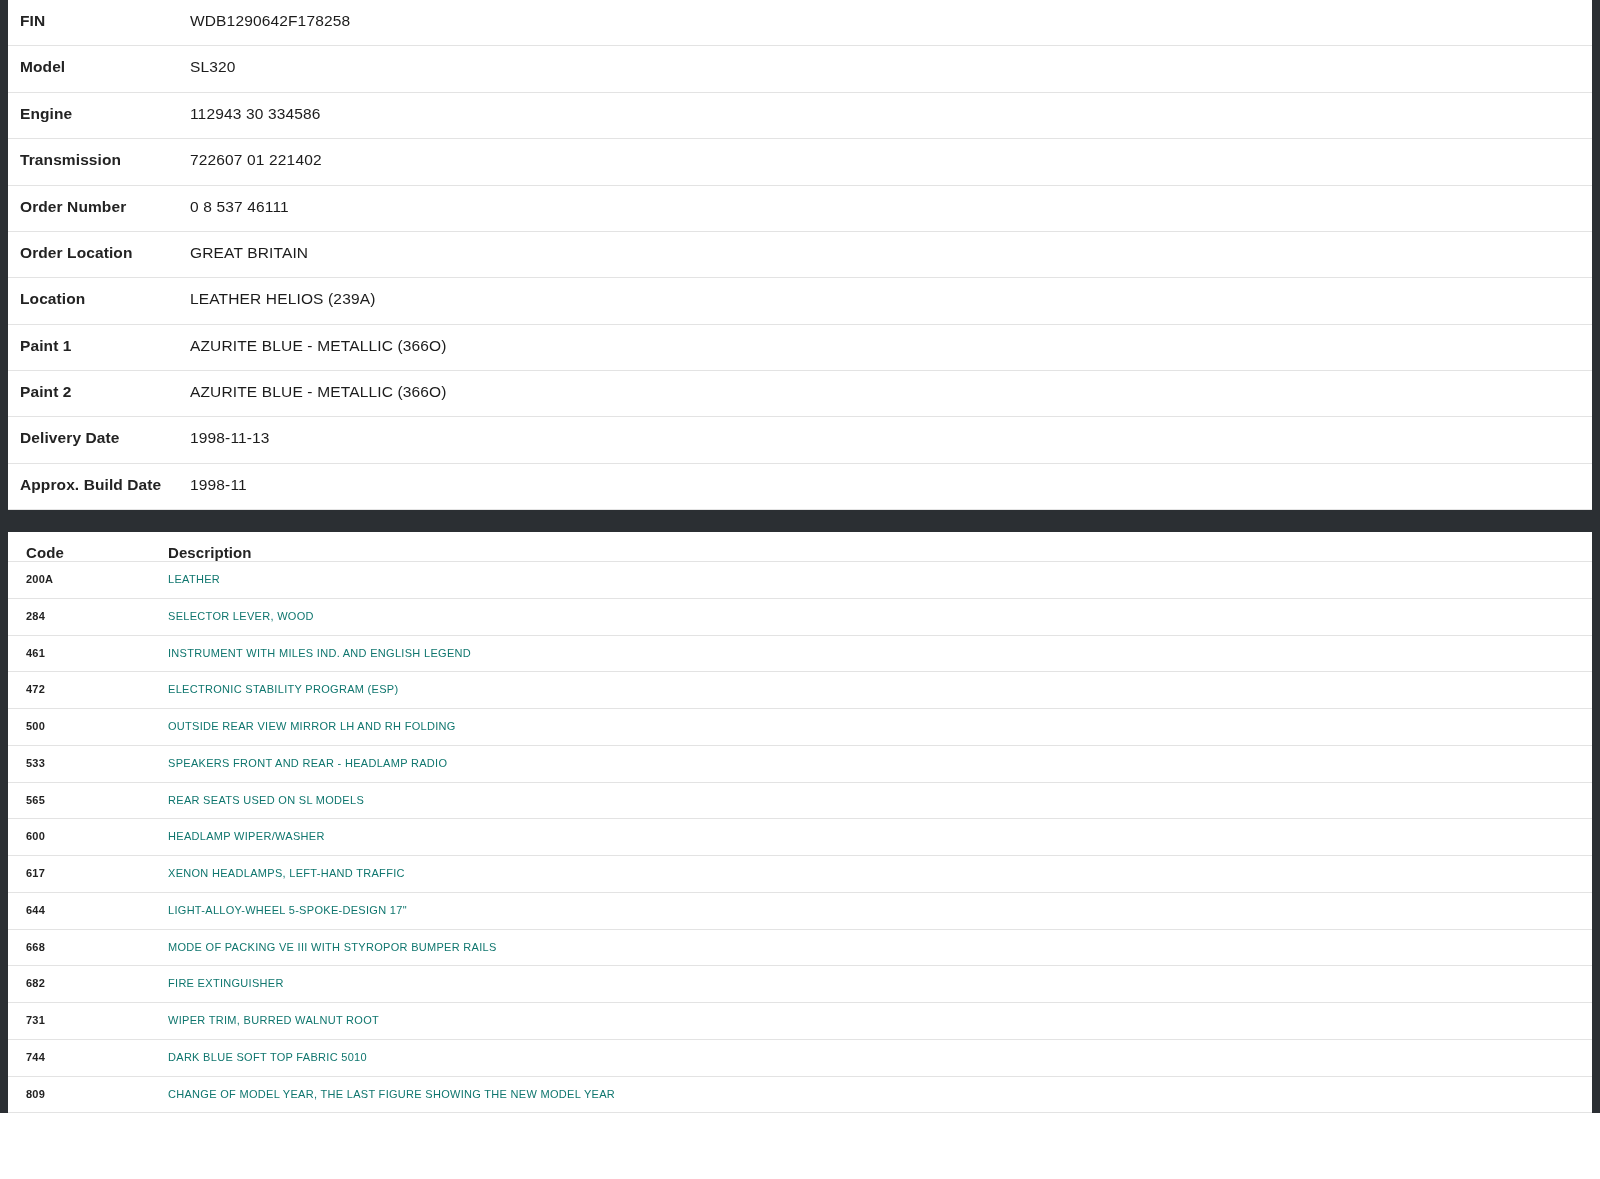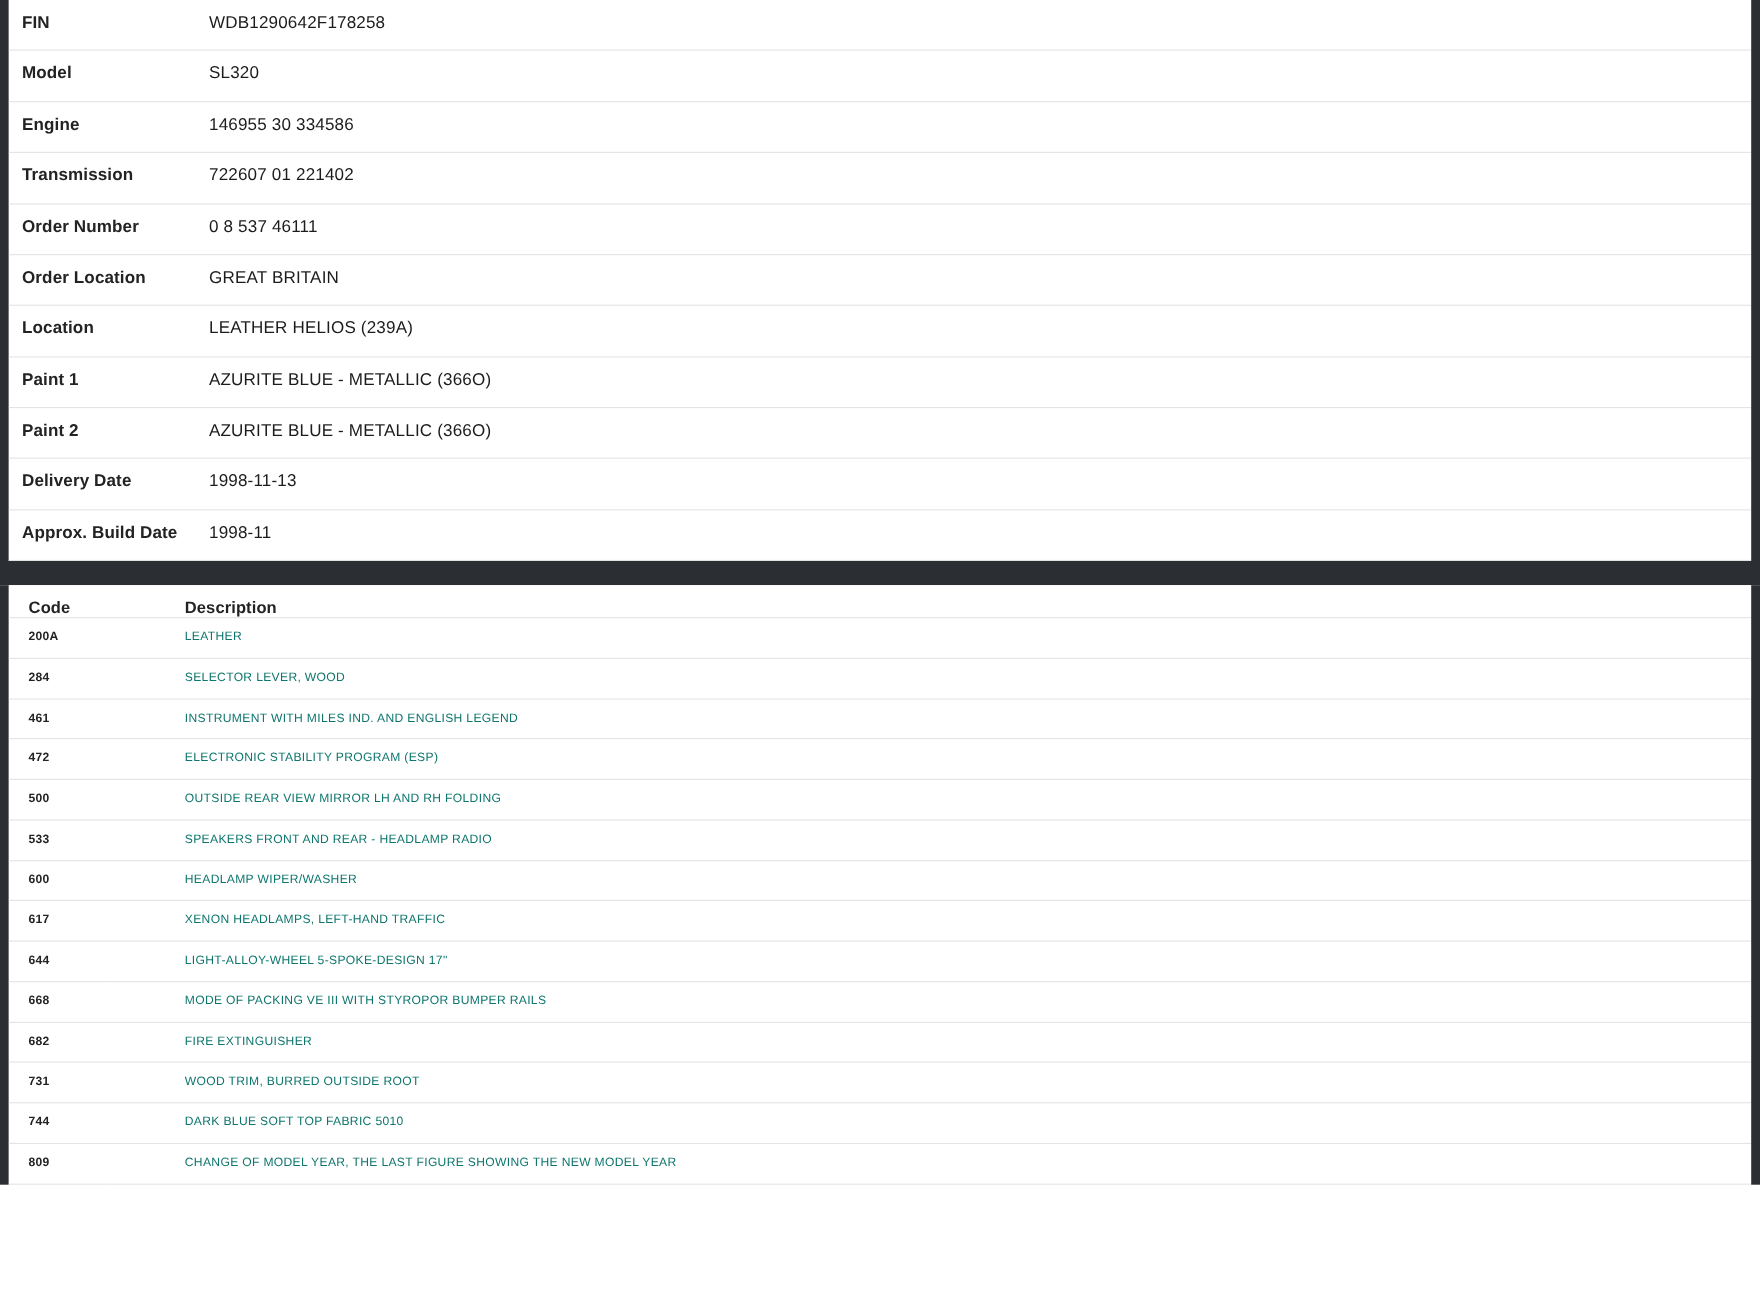--- a/index.html
+++ b/index.html
@@ -118,21 +118,21 @@
             <tr>
               <td class="label">FIN</td>
               <td class="value">WDB1290642F178258</td>
             </tr>
             <tr>
               <td class="label">Model</td>
               <td class="value">SL320</td>
             </tr>
             <tr>
               <td class="label">Engine</td>
-              <td class="value">146955 30 334586</td>
+              <td class="value">112943 30 334586</td>
             </tr>
             <tr>
               <td class="label">Transmission</td>
               <td class="value">722607 01 221402</td>
             </tr>
             <tr>
               <td class="label">Order Number</td>
               <td class="value">0 8 537 46111</td>
             </tr>
             <tr>
@@ -196,20 +196,24 @@
             </tr>
             <tr>
               <td class="code-col">500</td>
               <td class="desc-col">OUTSIDE REAR VIEW MIRROR LH AND RH FOLDING</td>
             </tr>
             <tr>
               <td class="code-col">533</td>
               <td class="desc-col">SPEAKERS FRONT AND REAR - HEADLAMP RADIO</td>
             </tr>
             <tr>
+              <td class="code-col">565</td>
+              <td class="desc-col">REAR SEATS USED ON SL MODELS</td>
+            </tr>
+            <tr>
               <td class="code-col">600</td>
               <td class="desc-col">HEADLAMP WIPER/WASHER</td>
             </tr>
             <tr>
               <td class="code-col">617</td>
               <td class="desc-col">XENON HEADLAMPS, LEFT-HAND TRAFFIC</td>
             </tr>
             <tr>
               <td class="code-col">644</td>
               <td class="desc-col">LIGHT-ALLOY-WHEEL 5-SPOKE-DESIGN 17"</td>
@@ -217,21 +221,21 @@
             <tr>
               <td class="code-col">668</td>
               <td class="desc-col">MODE OF PACKING VE III WITH STYROPOR BUMPER RAILS</td>
             </tr>
             <tr>
               <td class="code-col">682</td>
               <td class="desc-col">FIRE EXTINGUISHER</td>
             </tr>
             <tr>
               <td class="code-col">731</td>
-              <td class="desc-col">WOOD TRIM, BURRED OUTSIDE ROOT</td>
+              <td class="desc-col">WIPER TRIM, BURRED WALNUT ROOT</td>
             </tr>
             <tr>
               <td class="code-col">744</td>
               <td class="desc-col">DARK BLUE SOFT TOP FABRIC 5010</td>
             </tr>
             <tr>
               <td class="code-col">809</td>
               <td class="desc-col">CHANGE OF MODEL YEAR, THE LAST FIGURE SHOWING THE NEW MODEL YEAR</td>
             </tr>
           </tbody>

